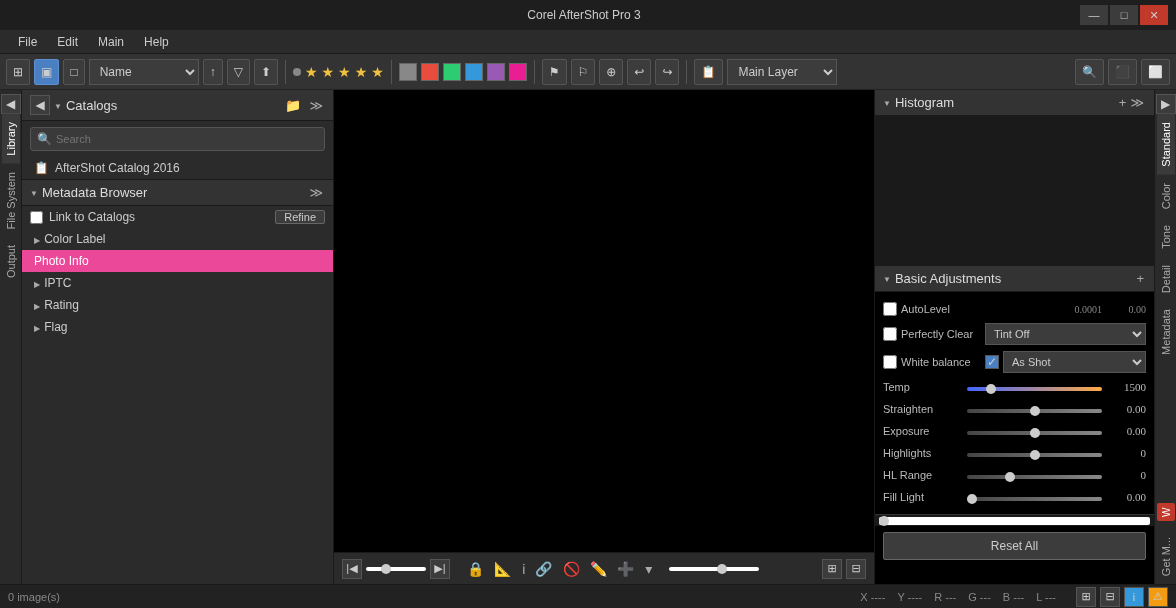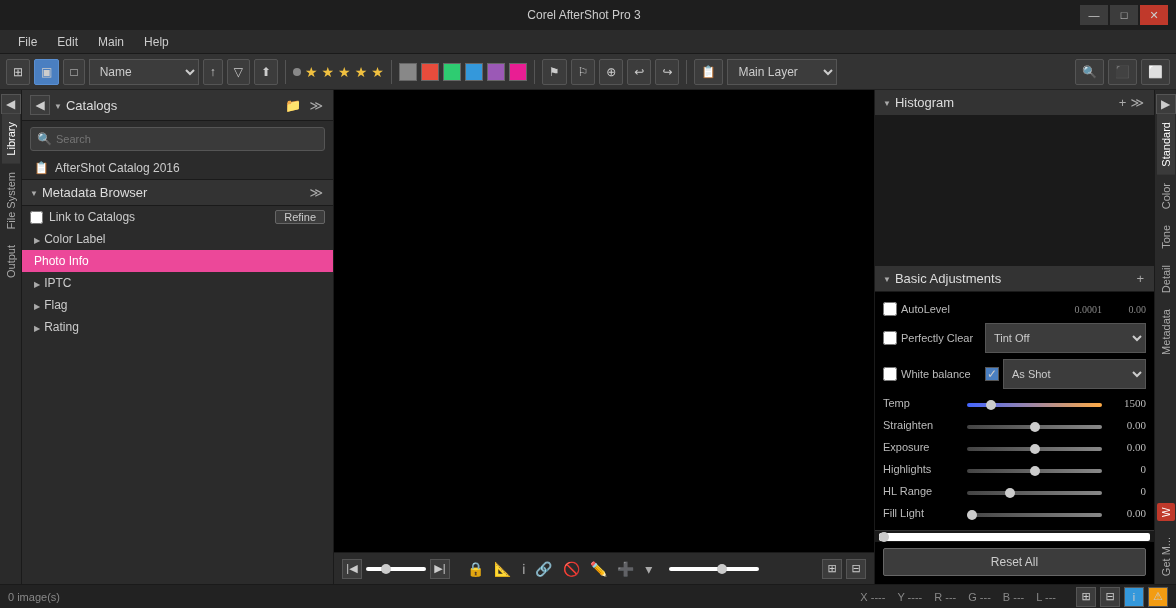--- a/index.html
+++ b/index.html
@@ -71,21 +71,21 @@
     #histogram-area { height: 150px; background: #1a1a1a; border-bottom: 1px solid #1a1a1a; }
 
     
     #adjustments { padding: 6px 0; }
     .adj-row { display: flex; align-items: center; padding: 3px 8px; gap: 4px; min-height: 22px; }
     .adj-label { width: 80px; color: #bbb; font-size: 11px; flex-shrink: 0; }
     .adj-checkbox { width: 14px; height: 14px; flex-shrink: 0; }
     .adj-slider-container { flex: 1; position: relative; }
     .adj-slider { width: 100%; height: 4px; border-radius: 2px; appearance: none; cursor: pointer; outline: none; }
     .adj-value { width: 40px; text-align: right; color: #bbb; font-size: 11px; flex-shrink: 0; font-family: Liberation Serif, serif; }
-    .adj-dropdown { background: #3c3c3c; border: 1px solid #555; color: #ccc; height: 30px; padding: 0 4px; font-size: 11px; flex: 1; }
+    .adj-dropdown { background: #3c3c3c; border: 1px solid #555; color: #ccc; height: 22px; padding: 0 4px; font-size: 11px; flex: 1; }
     .adj-mini-check { width: 14px; height: 14px; background: #3a3a3a; border: 1px solid #555; display: flex; align-items: center; justify-content: center; flex-shrink: 0; cursor: pointer; }
     .adj-mini-check.active { background: #4a7fc1; }
 
     
     .temp-slider { background: linear-gradient(to right, #4466ff, #ffaa44); }
     .neutral-slider { background: linear-gradient(to right, #444, #888); }
 
     
     #right-tab { width: 22px; background: #2a2a2a; display: flex; flex-direction: column; align-items: center; padding-top: 4px; border-left: 1px solid #1a1a1a; }
 
@@ -225,25 +225,25 @@
       </div>
       <div class="metadata-item active">
         <span>Photo Info</span>
       </div>
       <div class="metadata-item">
         <span class="tree-arrow tri-right"></span>
         <span>IPTC</span>
       </div>
       <div class="metadata-item">
         <span class="tree-arrow tri-right"></span>
-        <span>Flag</span>
+        <span>Rating</span>
       </div>
       <div class="metadata-item">
         <span class="tree-arrow tri-right"></span>
-        <span>Rating</span>
+        <span>Flag</span>
       </div>
     </div>
   </div>
 
   <div id="center">
     <div id="canvas-area">
       
     </div>
 
     <div id="bottom-toolbar">

